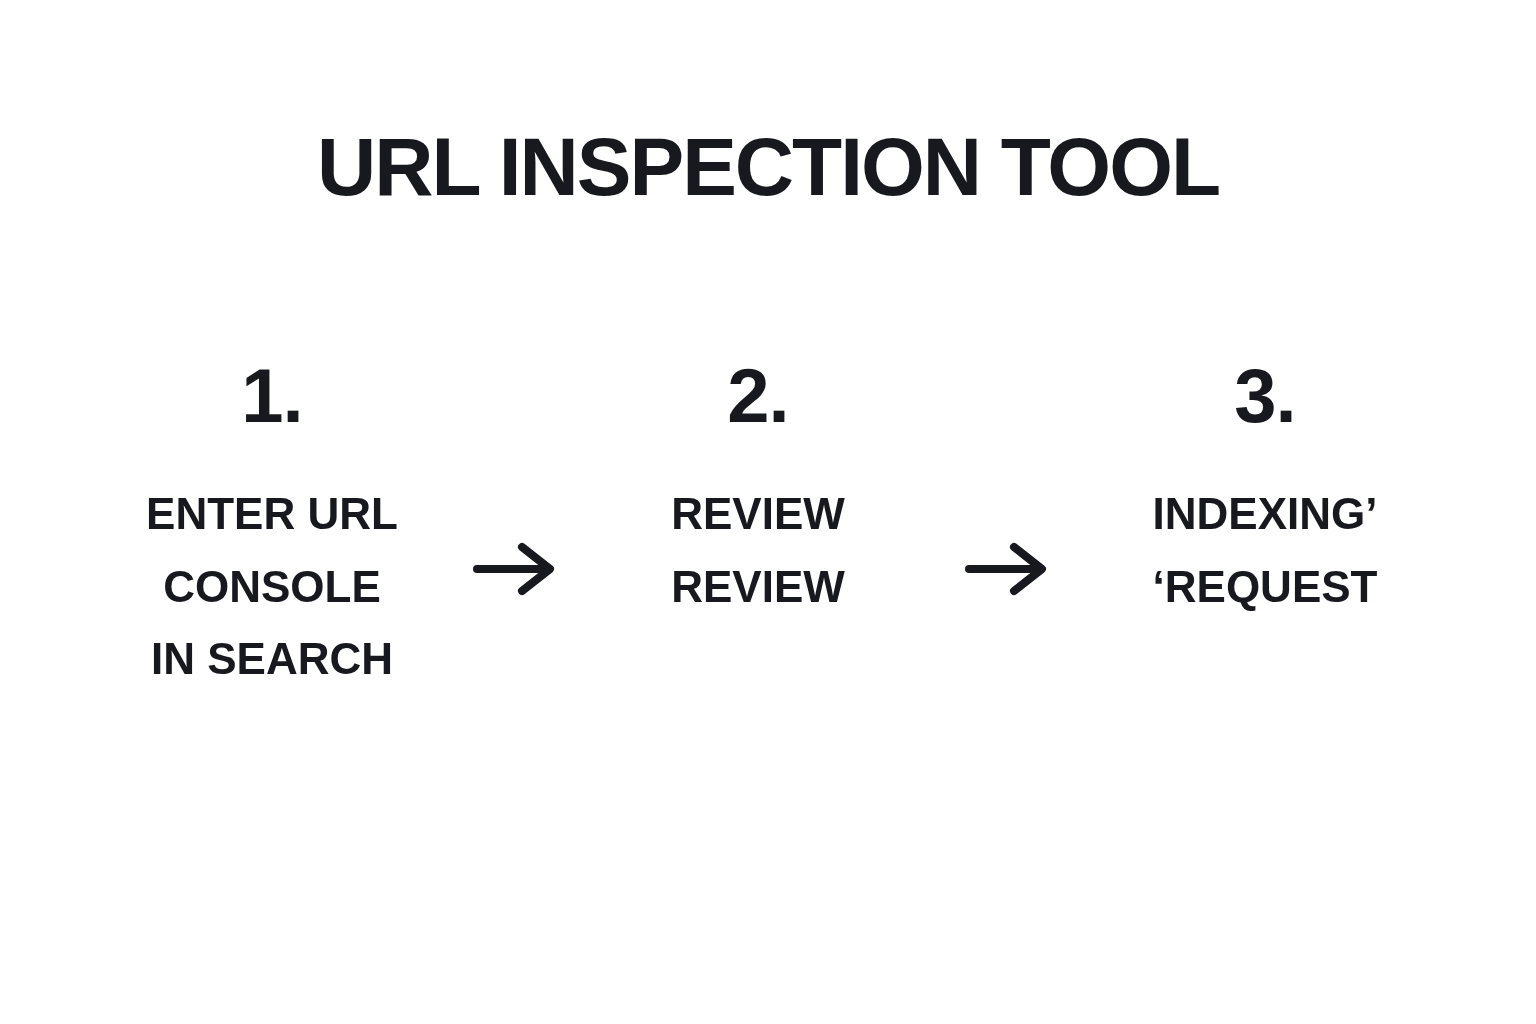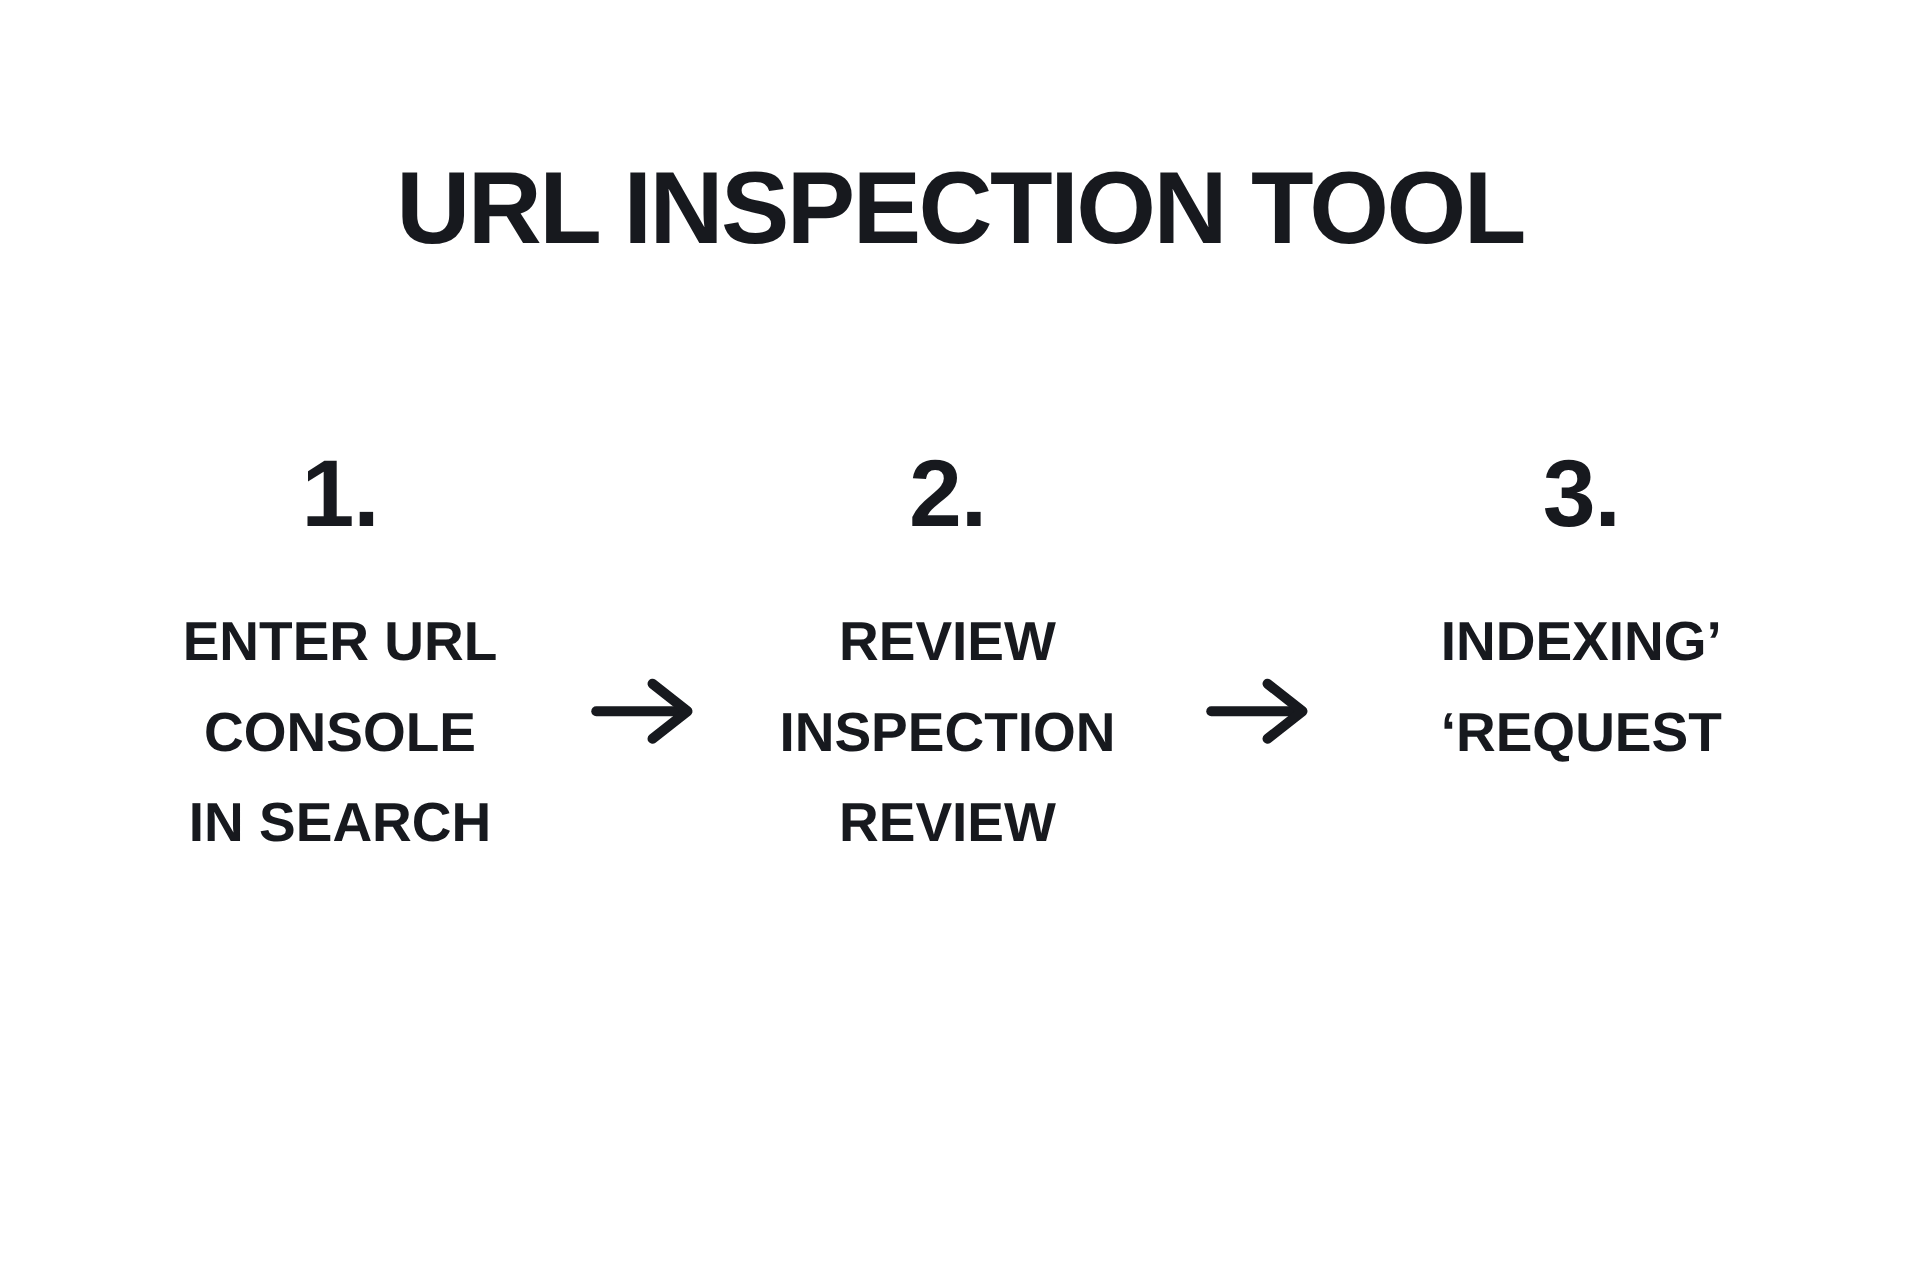--- a/index.html
+++ b/index.html
@@ -82,21 +82,20 @@
         <line x1="5" y1="29" x2="74" y2="29"></line>
         <polyline points="50,7 78,29 50,51"></polyline>
       </g>
     </svg>
   </div>
 
   <div class="step step-2">
     <div class="num">2.</div>
     <div class="lines">
       <div>REVIEW</div>
-      <div>INSPECTION</div>
       <div>REVIEW</div>
     </div>
   </div>
 
   <div class="arrow arrow-2">
     <svg viewBox="0 0 84 58" xmlns="http://www.w3.org/2000/svg" aria-hidden="true">
       <g fill="none" stroke="#17191e" stroke-width="8" stroke-linecap="round" stroke-linejoin="round">
         <line x1="5" y1="29" x2="74" y2="29"></line>
         <polyline points="50,7 78,29 50,51"></polyline>
       </g>

